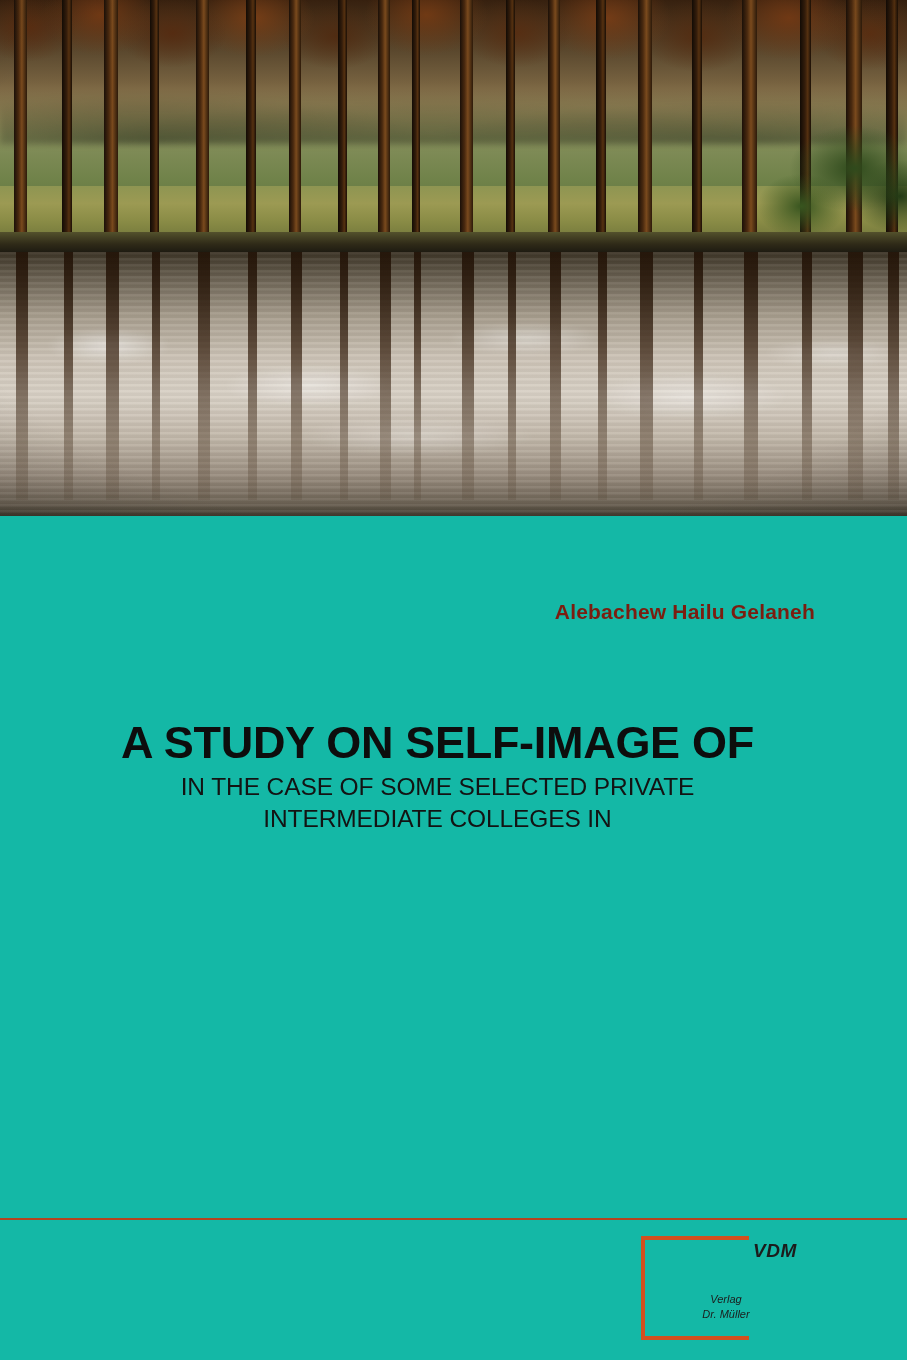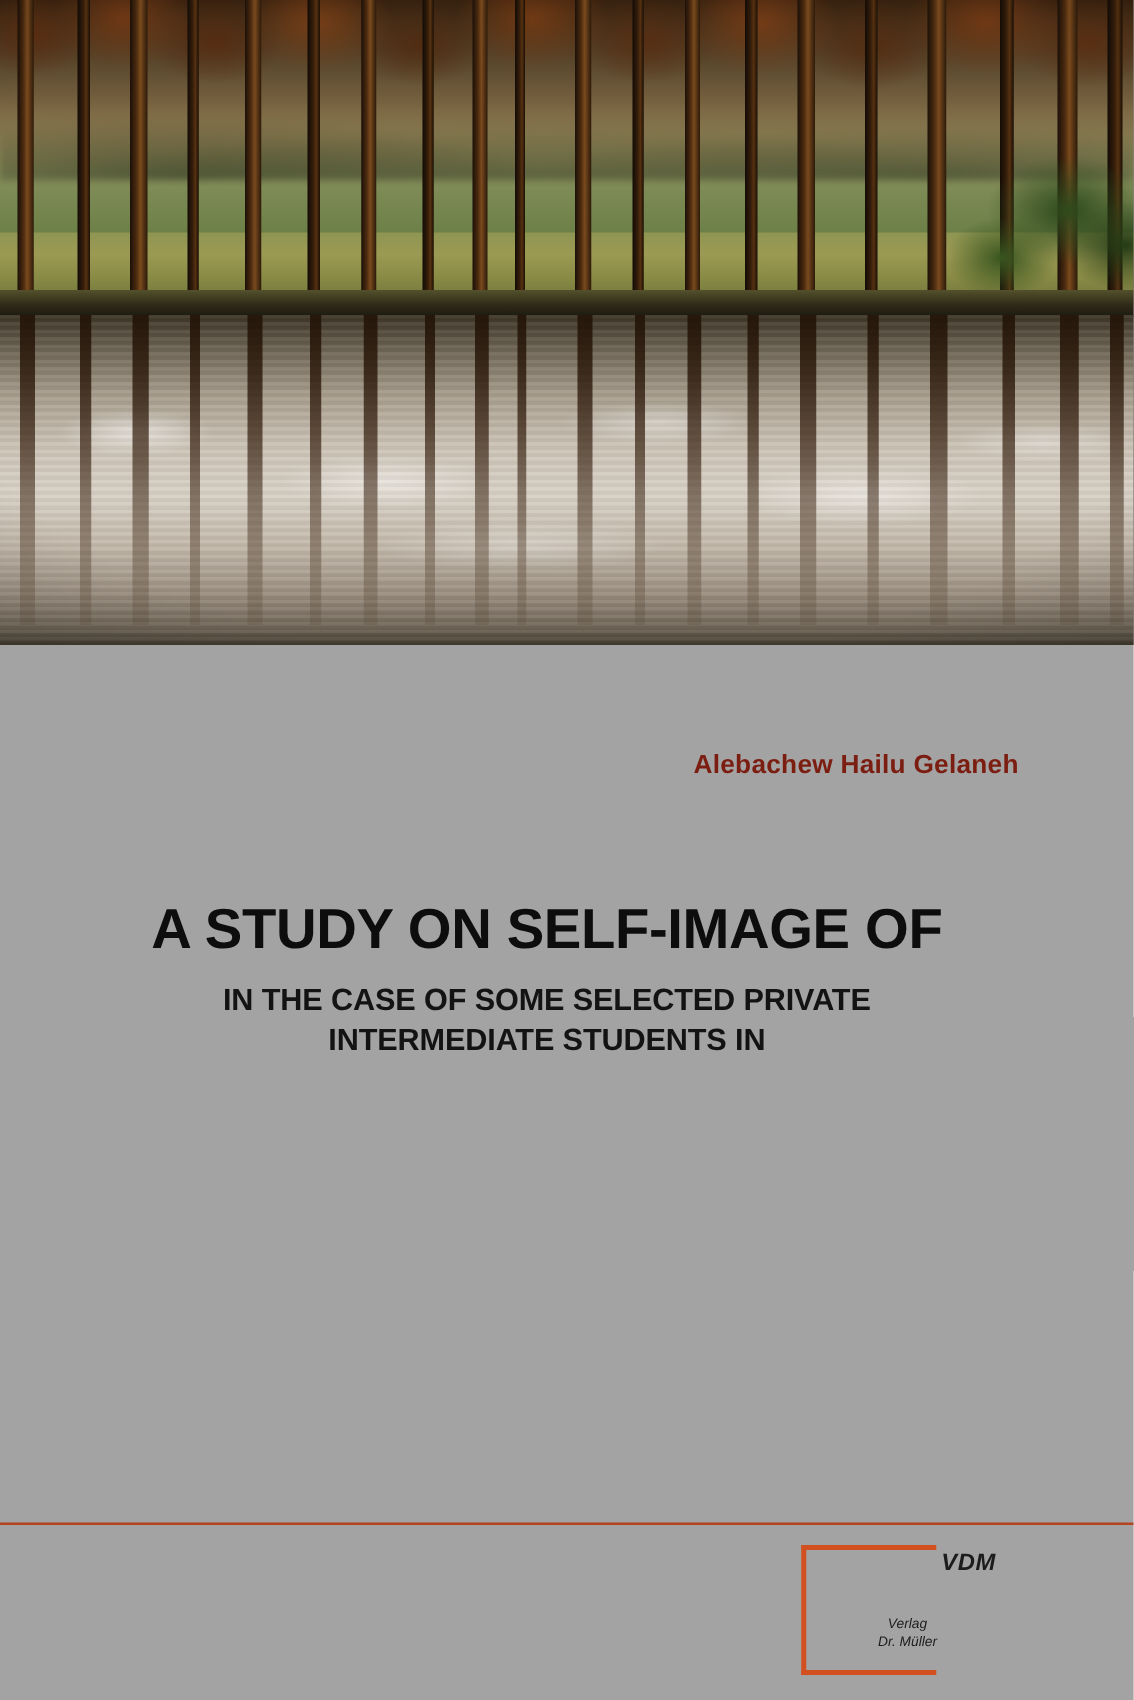--- a/index.html
+++ b/index.html
@@ -8,21 +8,21 @@
     width: 907px;
     height: 1360px;
     background: #ffffff;
     font-family: "Liberation Sans", sans-serif;
   }
 
   .cover {
     position: relative;
     width: 907px;
     height: 1360px;
-    background: #a3a3a3;
+    background: #14b8a6;
     overflow: hidden;
   }
 
   
   .cover-photo {
     position: absolute;
     left: 0;
     top: 0;
     width: 907px;
     height: 516px;
@@ -202,23 +202,22 @@
 
   .title-main {
     font-size: 45px;
     font-weight: bold;
     color: #0d0d0d;
     line-height: 1.22;
     letter-spacing: -0.3px;
   }
 
   .subtitle {
-    margin-top: 14px;
     font-size: 24.5px;
-    font-weight: bold;
+    font-weight: normal;
     color: #131313;
     line-height: 1.33;
     letter-spacing: -0.1px;
   }
 
   
   .footer-rule {
     position: absolute;
     left: 0;
     top: 1218px;
@@ -352,21 +351,21 @@
   </div>
 
   <div class="author">Alebachew Hailu Gelaneh</div>
 
   <div class="title-block">
     <div class="title-main">
       <div>A STUDY ON SELF-IMAGE OF</div>
     </div>
     <div class="subtitle">
       <div>IN THE CASE OF SOME SELECTED PRIVATE</div>
-      <div>INTERMEDIATE STUDENTS IN</div>
+      <div>INTERMEDIATE COLLEGES IN</div>
     </div>
   </div>
 
   <div class="footer-rule"></div>
 
   <div class="publisher">
     <div class="vdm-bracket"></div>
     <div class="vdm-word">VDM</div>
     <div class="vdm-sub">
       <div>Verlag</div>

